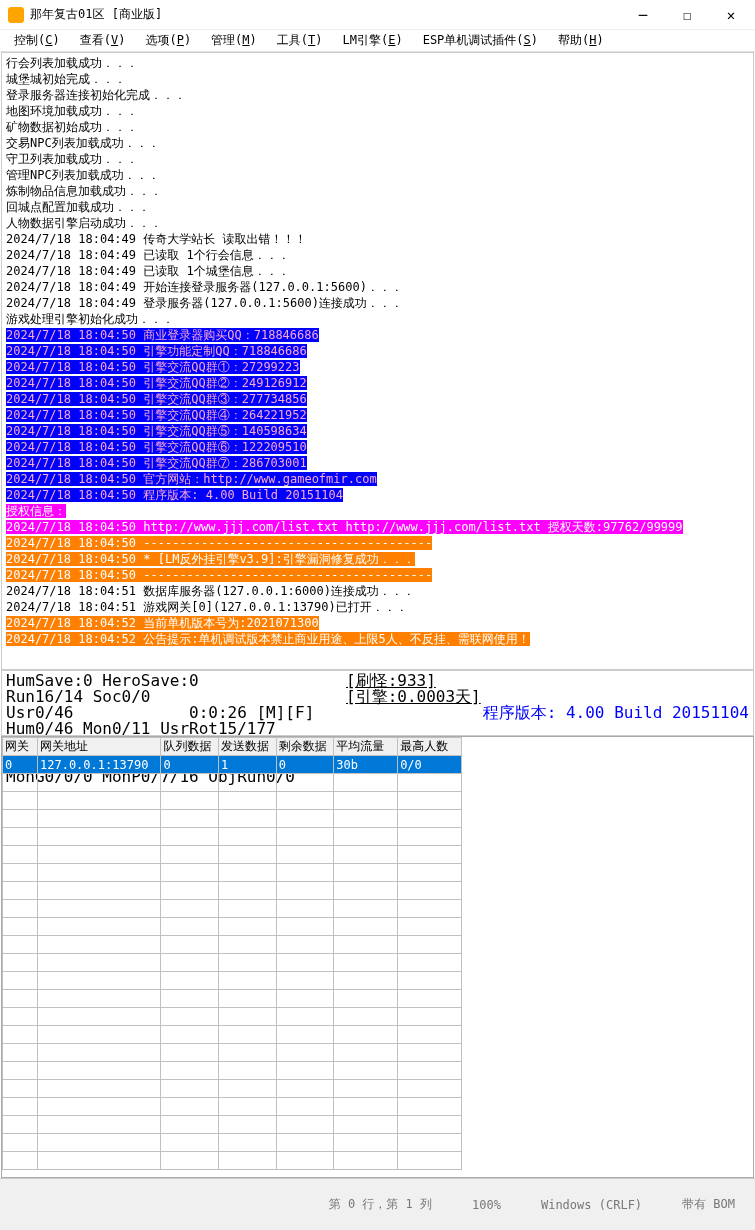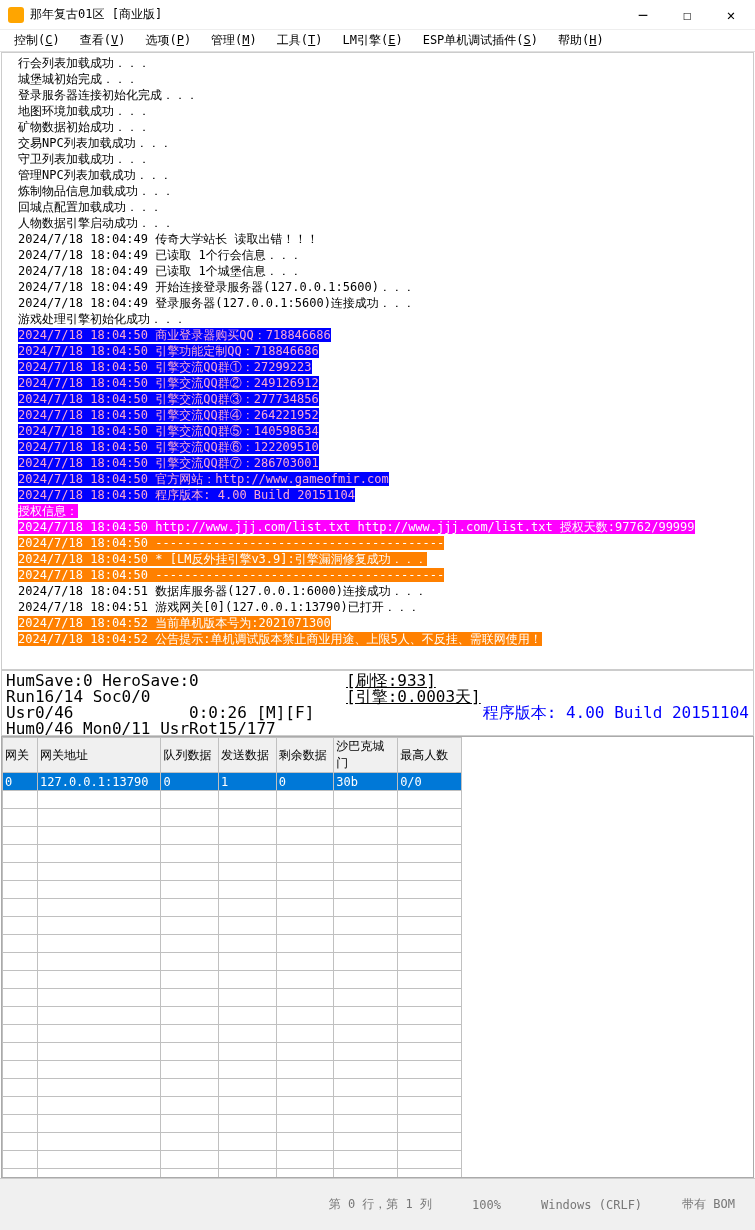--- a/index.html
+++ b/index.html
@@ -34,21 +34,21 @@
     font-size: 12px;
   }
   .menuitem { padding: 0 10px; }
   .menuitem u { text-decoration: underline; }
   .logarea {
     height: 618px;
     overflow-y: scroll;
     background: #fff;
     border: 1px solid #ccc;
     margin: 0 1px;
-    padding: 2px 16px;
+    padding: 2px 4px;
     line-height: 16px;
     font-size: 12px;
   }
   .logline { white-space: pre; }
   .hl-blue { background: #0000ff; color: #f9a8d4; }
   .hl-purple { background: #ff00ff; color: #fff; }
   .hl-orange { background: #ff8000; color: #fff; }
   .statuspanel {
     height: 66px;
     border: 1px solid #ccc;
@@ -182,21 +182,21 @@
 
 <div class="gridwrap">
   <table class="grid" id="grid">
     <thead>
         <tr id="gridhead">
           <th class="col-gw">网关</th>
           <th class="col-addr">网关地址</th>
           <th class="col-q">队列数据</th>
           <th class="col-send">发送数据</th>
           <th class="col-rem">剩余数据</th>
-          <th class="col-avg">沙巴克城门</th>
+          <th class="col-avg">平均流量</th>
           <th class="col-max">最高人数</th>
         </tr>
       </thead>
     <tbody id="gridbody">
         <tr class="sel">
           <td class="col-gw">0</td>
           <td class="col-addr">127.0.0.1:13790</td>
           <td class="col-q">0</td>
           <td class="col-send">1</td>
           <td class="col-rem">0</td>

